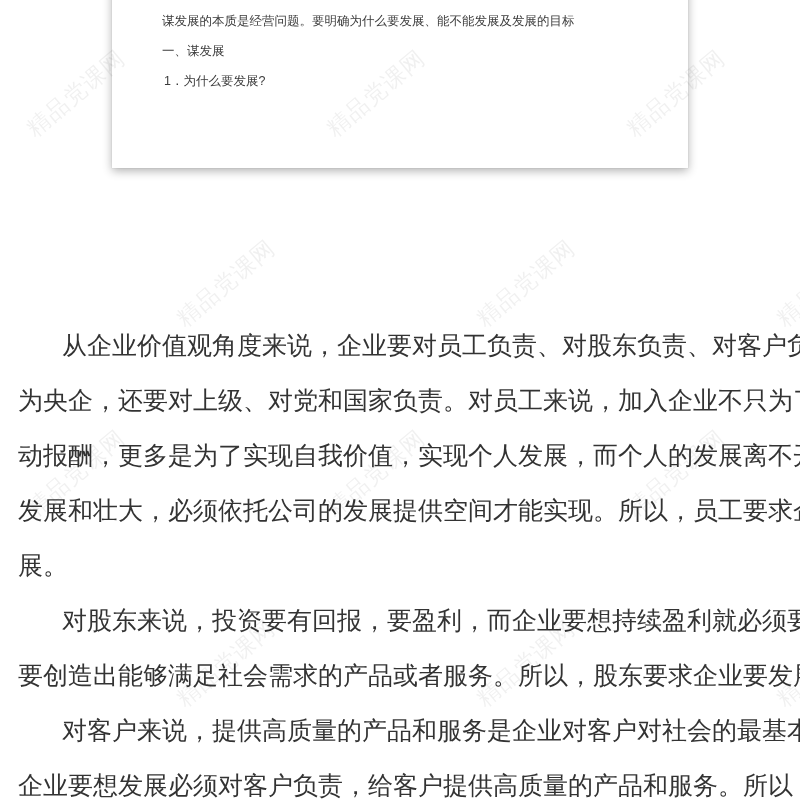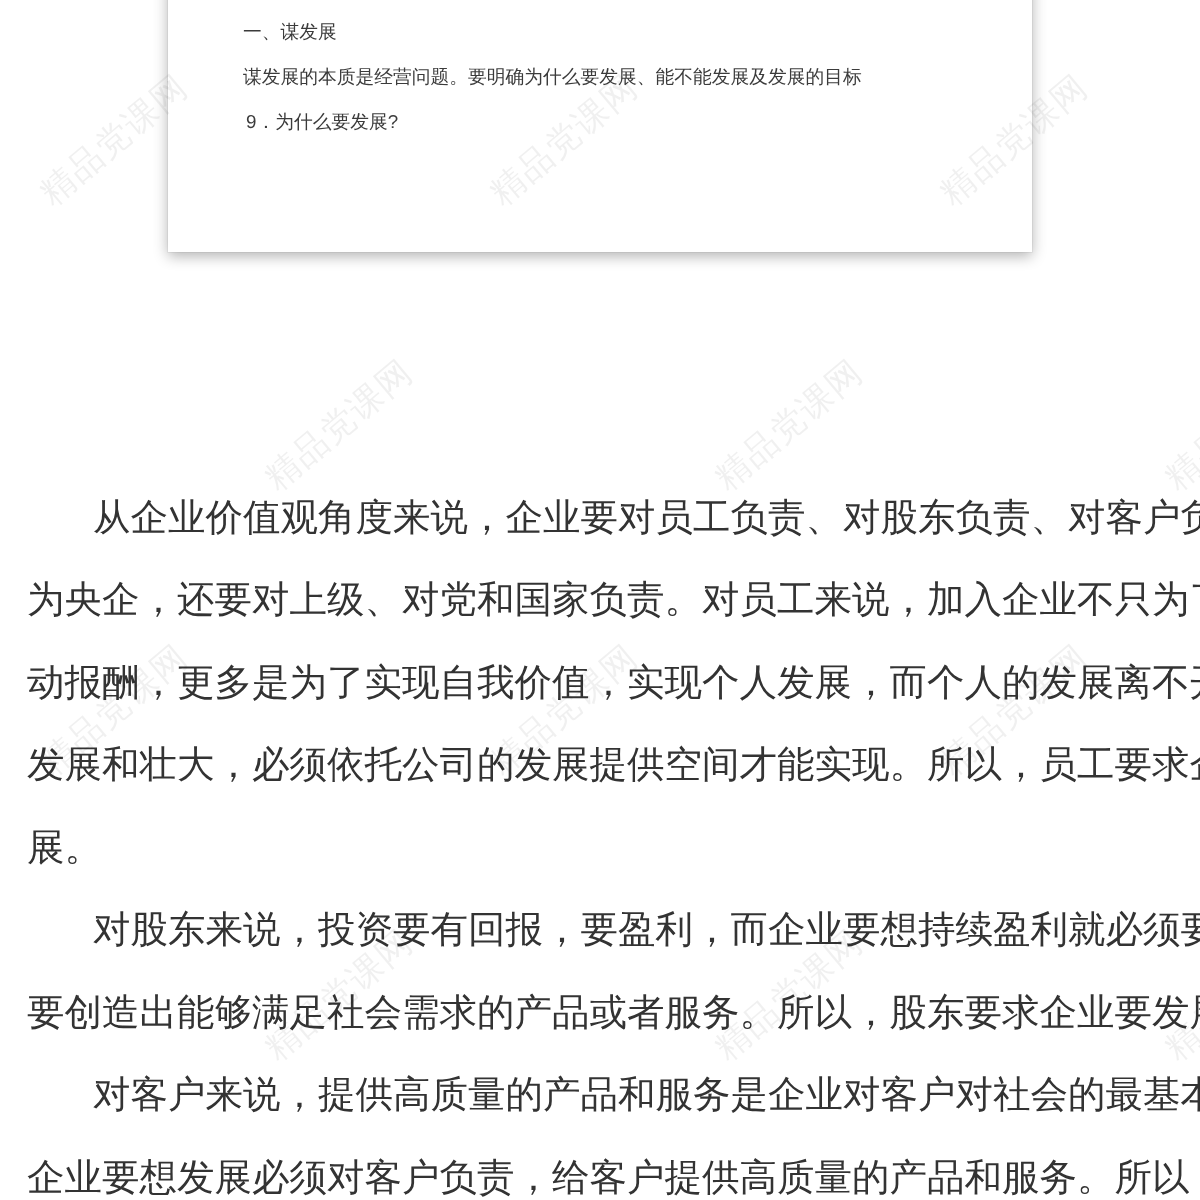--- a/index.html
+++ b/index.html
@@ -78,23 +78,23 @@
     padding-left: 18px;
     letter-spacing: 0px;
   }
   .body-indent { padding-left: 62px; }
 </style>
 </head>
 <body>
 
 <div id="preview-card">
   <div class="card-inner">
+    <div class="card-line card-indent">谋发展的本质是经营问题。要明确为什么要发展、能不能发展及发展的目标</div>
     <div class="card-line card-indent">一、谋发展</div>
-    <div class="card-line card-indent">谋发展的本质是经营问题。要明确为什么要发展、能不能发展及发展的目标</div>
-    <div class="card-line card-indent2">9．为什么要发展?</div>
+    <div class="card-line card-indent2">1．为什么要发展?</div>
   </div>
 </div>
 
 <div id="document-body">
   <div class="body-line body-indent">从企业价值观角度来说，企业要对员工负责、对股东负责、对客户负责；作</div>
   <div class="body-line">为央企，还要对上级、对党和国家负责。对员工来说，加入企业不只为了获得劳</div>
   <div class="body-line">动报酬，更多是为了实现自我价值，实现个人发展，而个人的发展离不开平台的</div>
   <div class="body-line">发展和壮大，必须依托公司的发展提供空间才能实现。所以，员工要求企业要发</div>
   <div class="body-line">展。</div>
   <div class="body-line body-indent">对股东来说，投资要有回报，要盈利，而企业要想持续盈利就必须要发展，</div>

